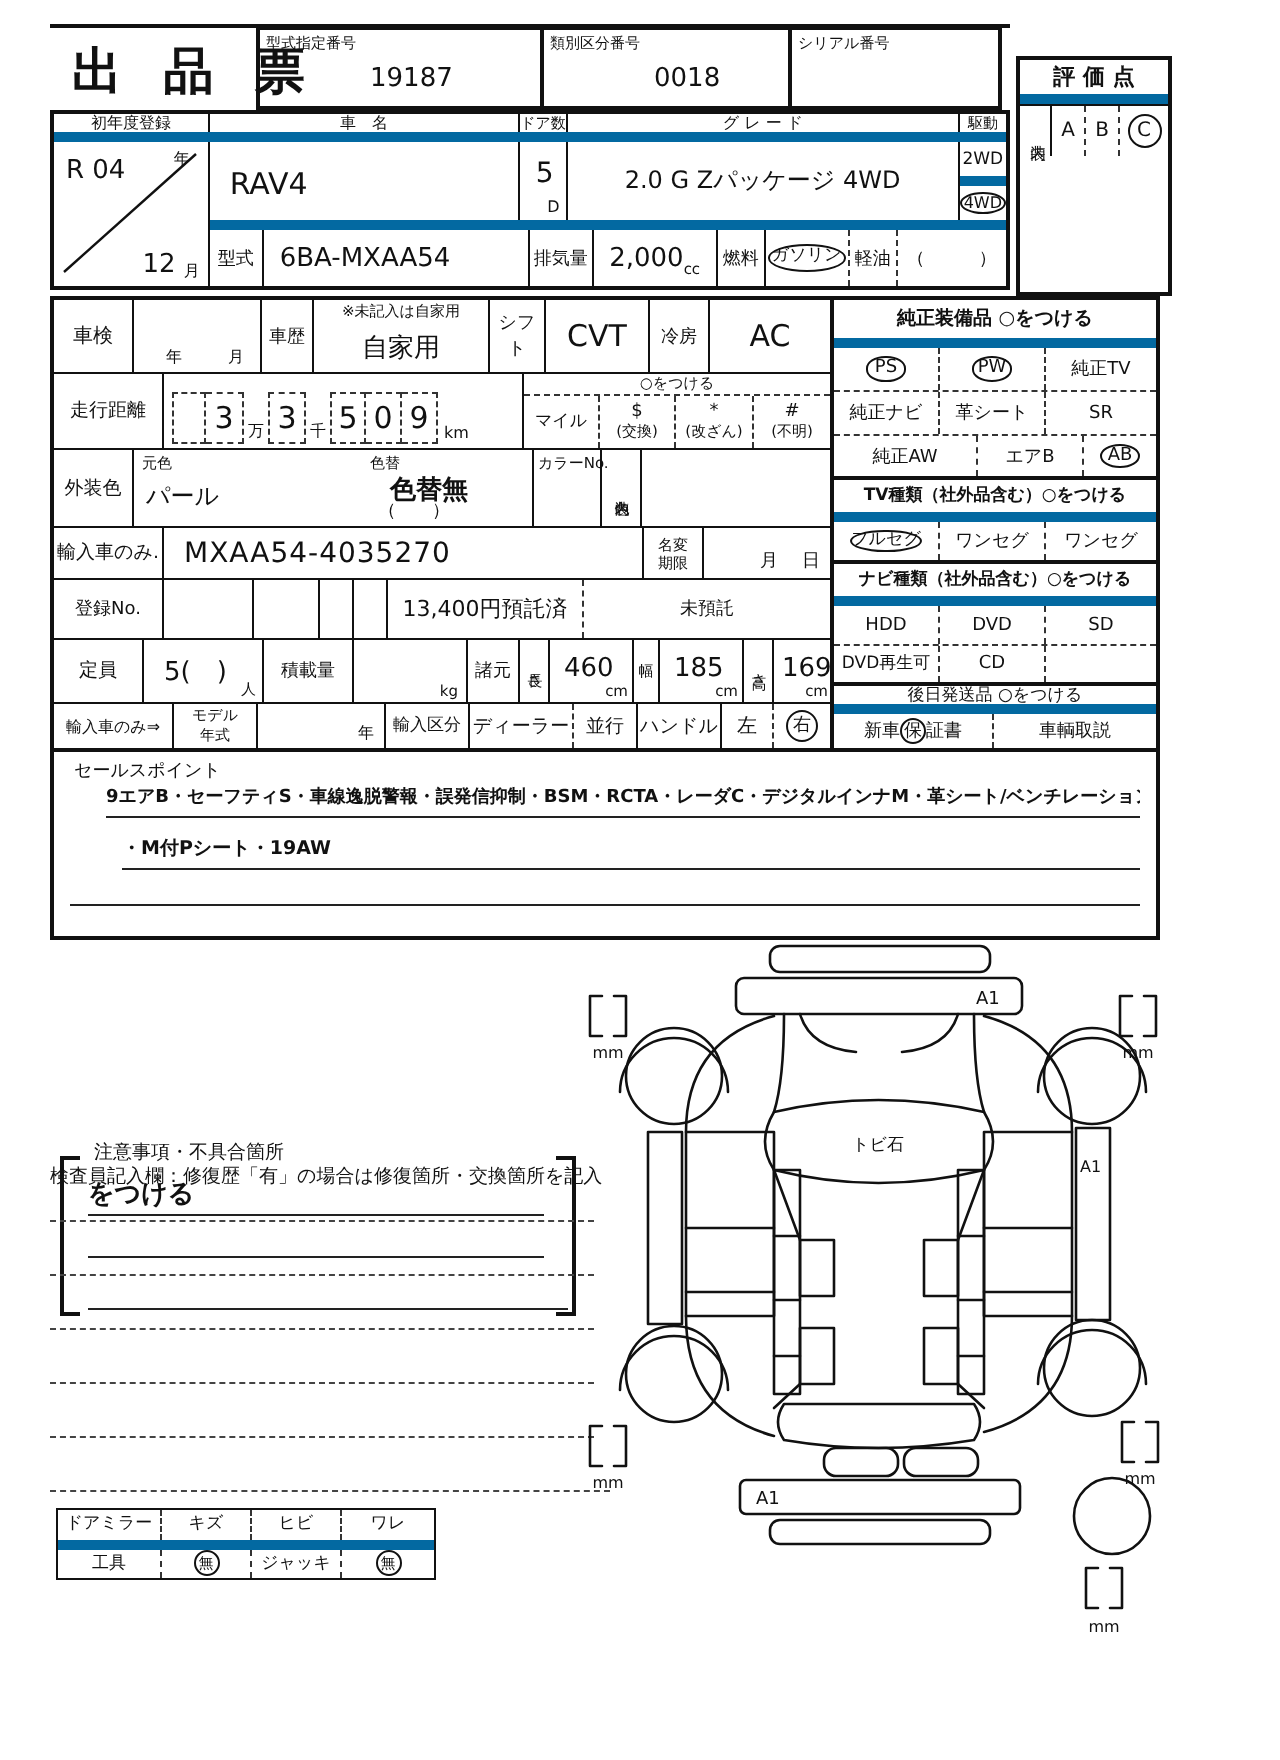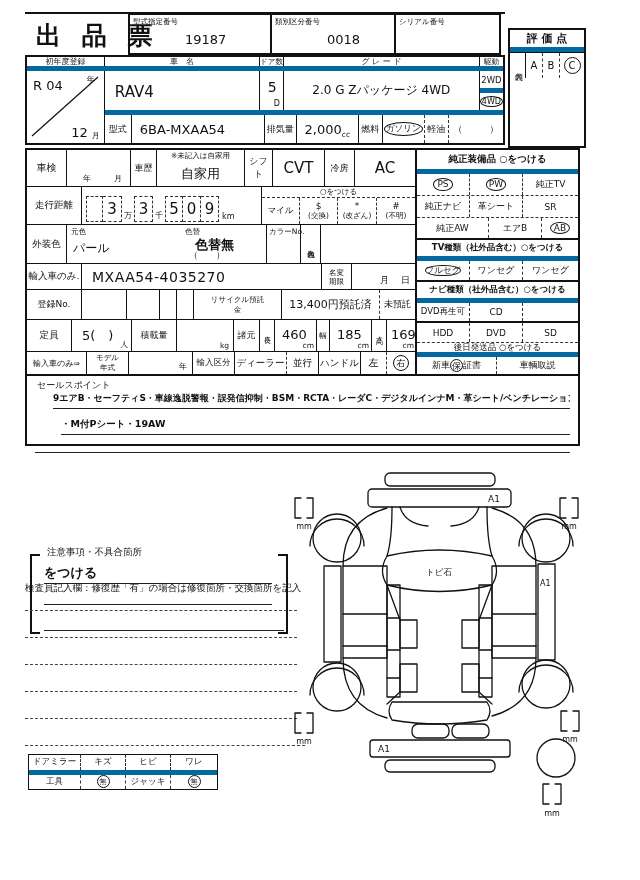--- a/index.html
+++ b/index.html
@@ -199,23 +199,20 @@
       <span class="abs s9" style="right:5px;bottom:2px">日</span>
     </div>
   </div>
 
   <div class="flex" style="height:30px;border-bottom:1.5px solid #111">
     <div class="cc s9 br" style="width:55px">登録No.</div>
     <div class="br" style="width:45px"></div>
     <div class="br" style="width:33px"></div>
     <div class="br" style="width:17px"></div>
     <div class="br" style="width:17px"></div>
-    <div class="cc tiny br" style="width:88px;line-height:1.3">
-        <span style="display:inline-block;width:60px;text-align:center">リサイクル預託金</span>
-      </div>
     <div class="cc s11 brd" style="width:98px">13,400円預託済</div>
     <div class="cc s9" style="flex:1">未預託</div>
   </div>
 
   <div class="flex" style="height:32px;border-bottom:1.5px solid #111">
     <div class="cc s95 br" style="width:45px">定員</div>
     <div class="rel br" style="width:60px">
       <span class="abs s13" style="left:10px;top:7px">5(　)</span>
       <span class="abs tiny" style="right:3px;bottom:1px">人</span>
     </div>
@@ -285,42 +282,42 @@
   </div>
   <div class="cc s85 bb" style="height:21px;font-weight:bold">TV種類（社外品含む）○をつける</div>
   <div class="flex bb2" style="height:21px">
     <div class="cc brd" style="width:53px">
         <span class="circ s85 nw" style="padding:0">フルセグ</span>
       </div>
     <div class="cc s9 brd" style="width:53px">ワンセグ</div>
     <div class="cc s9" style="flex:1">ワンセグ</div>
   </div>
   <div class="cc s85 bb" style="height:21px;font-weight:bold">ナビ種類（社外品含む）○をつける</div>
+  <div class="flex bbd" style="height:20px">
+    <div class="cc s9 brd" style="width:53px">HDD</div>
+    <div class="cc s9 brd" style="width:53px">DVD</div>
+    <div class="cc s9" style="flex:1">SD</div>
+  </div>
   <div class="flex bb2" style="height:20px">
     <div class="cc s85 brd" style="width:53px">DVD再生可</div>
     <div class="cc s9 brd" style="width:53px">CD</div>
     <div class="cc s9" style="flex:1"></div>
-  </div>
-  <div class="flex bbd" style="height:20px">
-    <div class="cc s9 brd" style="width:53px">HDD</div>
-    <div class="cc s9 brd" style="width:53px">DVD</div>
-    <div class="cc s9" style="flex:1">SD</div>
   </div>
   <div class="cc s85 bb" style="height:14px">後日発送品 ○をつける</div>
   <div class="flex" style="flex:1">
     <div class="cc s9 brd" style="width:80px">
         <span>新車</span>
         <span class="circ s9" style="width:13px;height:13px;padding:0;line-height:12px">保</span>
         <span>証書</span>
       </div>
     <div class="cc s9" style="flex:1">車輌取説</div>
   </div>
 </div>
 
-<div class="abs b2 rel" style="left:25px;top:374px;width:555px;height:72px">
+<div class="abs b2 rel" style="left:25px;top:374px;width:555px;height:96px">
   <span class="abs s9" style="left:10px;top:3px">セールスポイント</span>
   <div class="abs ubar nw" style="left:26px;right:8px;top:16px;font-size:9px;font-weight:bold;padding-bottom:3px;overflow:hidden">9エアB・セーフティS・車線逸脱警報・誤発信抑制・BSM・RCTA・レーダC・デジタルインナM・革シート/ベンチレーション</div>
   <div class="abs ubar nw" style="left:34px;right:8px;top:42px;font-size:9.5px;font-weight:bold;padding-bottom:3px">・M付Pシート・19AW</div>
   <div class="abs ubar" style="left:8px;right:8px;top:76px"></div>
 </div>
 
 <div class="abs rel" style="left:30px;top:474px;width:258px;height:94px">
   <div class="abs" style="left:0;top:8px;width:10px;height:80px;border:2px solid #111;border-right:none"></div>
   <div class="abs" style="right:0;top:8px;width:10px;height:80px;border:2px solid #111;border-left:none"></div>
   <span class="abs s95" style="left:17px;top:0">注意事項・不具合箇所</span>

